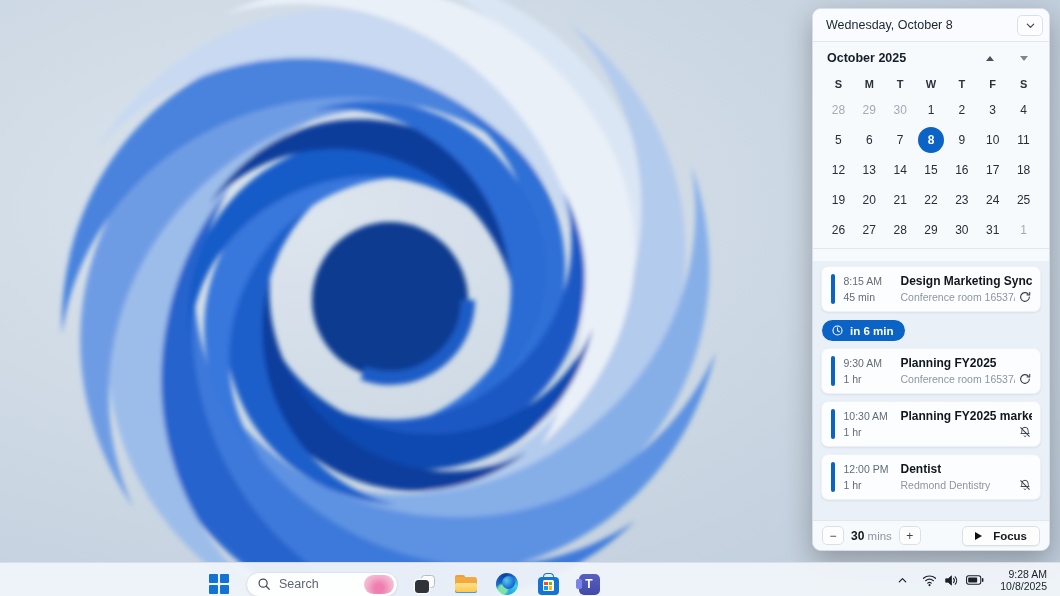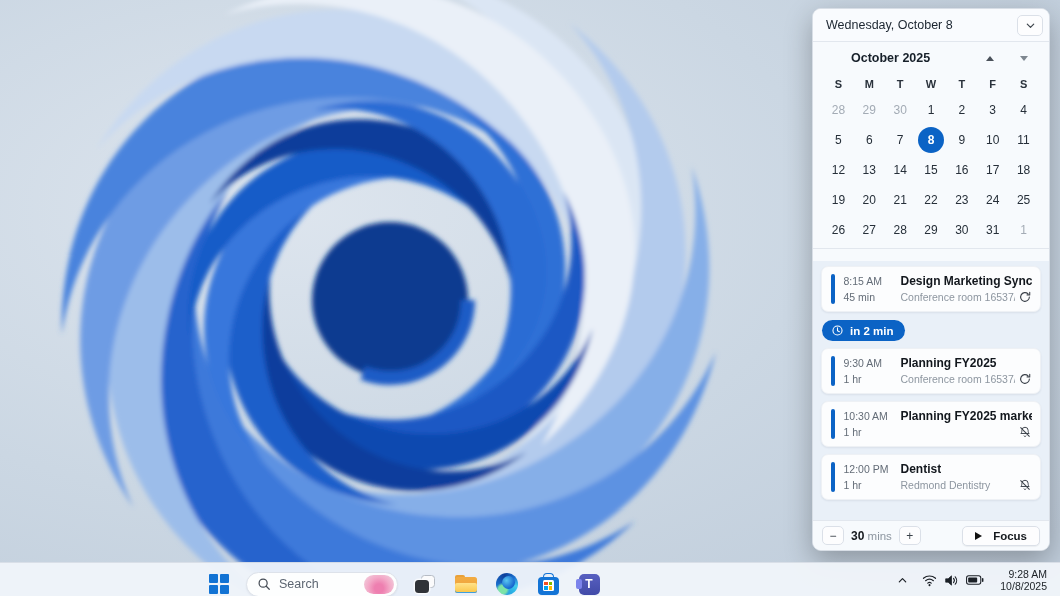--- a/index.html
+++ b/index.html
@@ -14,21 +14,21 @@
     background:#f7fafd; border:1px solid #d8dee6; border-radius:9px;
     box-shadow:0 10px 28px rgba(0,0,0,.28); display:flex; flex-direction:column; overflow:hidden;
   }
   .fly-header { height:33px; flex:none; display:flex; align-items:center;
     padding:0 6px 0 13px; border-bottom:1px solid #e2e7ee; background:#f9fbfe; }
   .fly-header .date { flex:1; font-size:12.5px; color:#1b2530; }
   .chev-btn { width:26px; height:21px; border:1px solid #dbe0e8; border-radius:5px;
     background:#fdfdfe; display:flex; align-items:center; justify-content:center; cursor:pointer; }
 
   .cal { flex:none; padding:9px 10px 4px 10px; border-bottom:1px solid #e2e7ee; }
-  .cal-head { display:flex; align-items:center; padding:0 4px 8px 4px;margin-left:24px; }
+  .cal-head { display:flex; align-items:center; padding:0 4px 8px 4px; }
   .cal-head .month { flex:1; font-size:12.5px; font-weight:700; color:#17202a; }
   .cal-nav { display:flex; gap:20px; padding-right:4px; }
   .nav-btn { background:none; border:none; cursor:pointer; width:14px; height:14px;
     display:flex; align-items:center; justify-content:center; }
   .tri { width:0; height:0; border-left:4.5px solid transparent; border-right:4.5px solid transparent; }
   .tri.up   { border-bottom:5.5px solid #4a515a; }
   .tri.down { border-top:5.5px solid #7e8790; }
 
   .dow-row, .grid { display:grid; grid-template-columns:repeat(7,1fr); }
   .dow { height:22px; display:flex; align-items:center; justify-content:center;
@@ -282,21 +282,21 @@
               </span>
             </div>
           </div>
         </div><button class="badge">
           <span style="display: flex;">
             <svg width="13" height="13" viewBox="0 0 16 16" fill="none" stroke="#fff" stroke-width="1.3" stroke-linecap="round">
               <circle cx="8" cy="8" r="5.6"></circle>
               <path d="M8 4.8v3.4l2.3 1.3"></path>
             </svg>
           </span>
-          <span>in 2 min</span>
+          <span>in 6 min</span>
         </button><div class="card">
           <span class="accent-bar"></span>
           <div class="card-body">
             <div class="line">
               <span class="t-col">9:30 AM</span>
               <span class="title">Planning FY2025</span>
             </div>
             <div class="line">
               <span class="t-col">1 hr</span>
               <span class="loc">Conference room 16537/AV</span>

